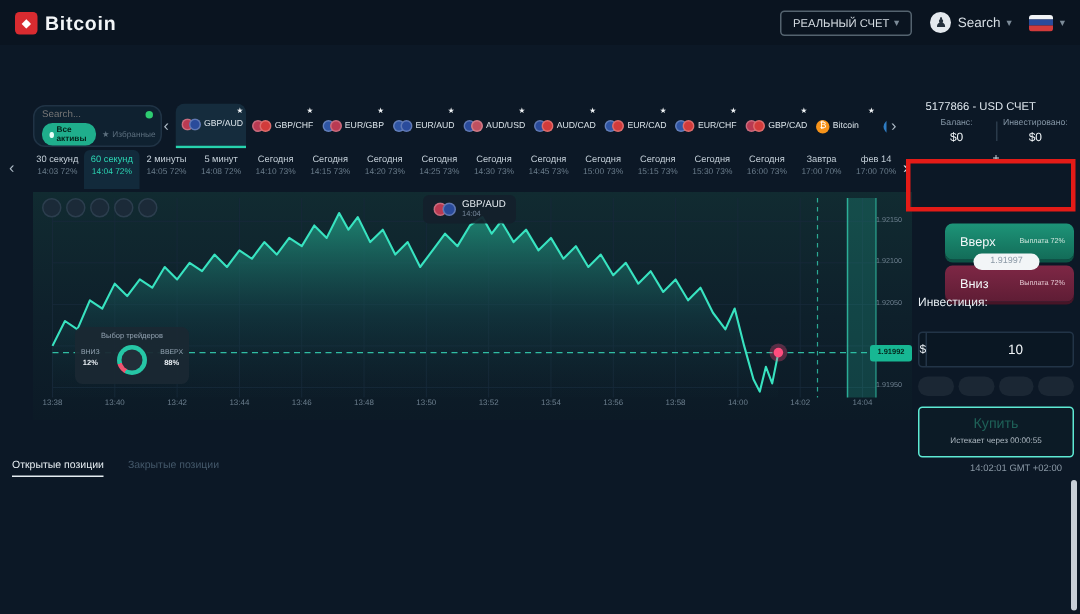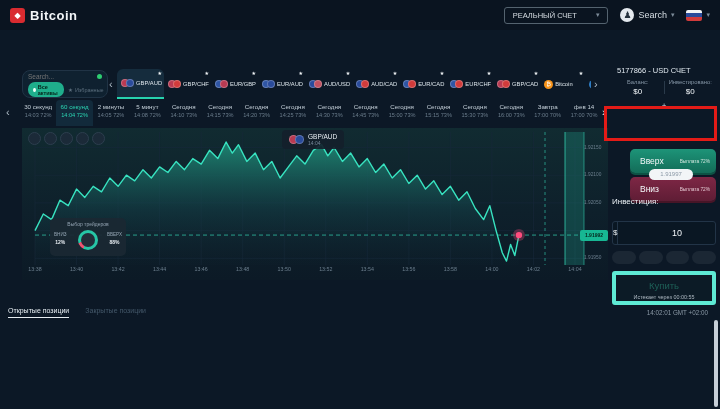--- a/index.html
+++ b/index.html
@@ -12,21 +12,21 @@
     display:flex; align-items:center; padding:0 10px; z-index:30; }
   .logo { display:flex; align-items:center; gap:5px; }
   .logo-icon { width:15px; height:15px; background:#d92b30; border-radius:3px; color:#fff;
     font-size:8px; line-height:15px; text-align:center; }
   .logo-text { color:#f2f5f7; font-size:13px; font-weight:bold; letter-spacing:.5px; }
   .menu { display:flex; gap:20px; margin-left:30px; }
   .menu-item { color:#c8d2da; font-size:9px; display:flex; align-items:center; gap:3px; cursor:pointer; }
   .caret { color:#7c8b98; font-size:7px; }
   .topbar-right { margin-left:auto; display:flex; align-items:center; gap:12px; }
   .real-btn { border:1px solid #54636f; border-radius:3px; padding:3px 8px; color:#d7dee4;
-    font-size:7.5px; display:flex; gap:19px; align-items:center; }
+    font-size:7.5px; display:flex; gap:3px; align-items:center; }
   .user { display:flex; align-items:center; gap:4px; color:#d7dee4; font-size:9px; }
   .avatar { width:14px; height:14px; border-radius:50%; background:#e4e9ee; color:#24303c;
     font-size:9px; line-height:14px; text-align:center; }
   .flag-ru { width:16px; height:11px; border-radius:2px; overflow:hidden; display:flex; flex-direction:column; }
   .flag-ru i { flex:1; display:block; }
   .flag-ru i:nth-child(1){background:#f2f4f6;} .flag-ru i:nth-child(2){background:#2a4b9b;} .flag-ru i:nth-child(3){background:#d23b3b;}
 
   
   .notice { position:absolute; top:38px; left:0; right:0; height:19px; background:#f8f2dc;
     color:#33475a; font-size:7.5px; line-height:19px; padding-left:25px; z-index:25; }
@@ -130,21 +130,21 @@
   .amount-box { position:absolute; left:4px; top:164px; width:104px; height:24px; background:#0a1723;
     border:1px solid #223447; border-radius:3px; display:flex; }
   .amount-cur { width:20px; border-right:1px solid #223447; color:#e8eef3; font-size:8px;
     text-align:center; line-height:22px; }
   .amount-val { flex:1; background:transparent; border:none; outline:none; color:#f2f6f9;
     font-size:9px; text-align:center; font-family:"Liberation Sans",sans-serif; }
   .increments { position:absolute; left:4px; top:194px; width:104px; display:flex; gap:3px; }
   .inc-btn { flex:1; height:13px; background:#1b2734; border-radius:7px; color:#aab8c4;
     font-size:5.8px; text-align:center; line-height:13px; cursor:pointer; }
   .buy-box { position:absolute; left:4px; top:214px; width:104px; height:34px;
-    border:4px solid #5eead4; border-radius:3px; background:rgba(15,35,40,.35); text-align:center;
+    border:1px solid #5eead4; border-radius:3px; background:rgba(15,35,40,.35); text-align:center;
     cursor:pointer; }
   .buy-label { color:#1e6057; font-size:9.5px; margin-top:5px; }
   .buy-expiry { color:#aeb9c2; font-size:5.4px; margin-top:3px; }
 
   
   .positions { position:absolute; left:0; top:300px; right:0; bottom:0; z-index:5; }
   .pos-tabs { position:absolute; left:8px; top:7px; display:flex; gap:16px; }
   .pos-tab { font-size:7px; color:#44586a; padding-bottom:3px; cursor:pointer; }
   .pos-tab.active { color:#e6edf2; border-bottom:1.5px solid #e6edf2; }
   .pos-time { position:absolute; right:12px; top:9px; font-size:6.3px; color:#8a98a5; }

